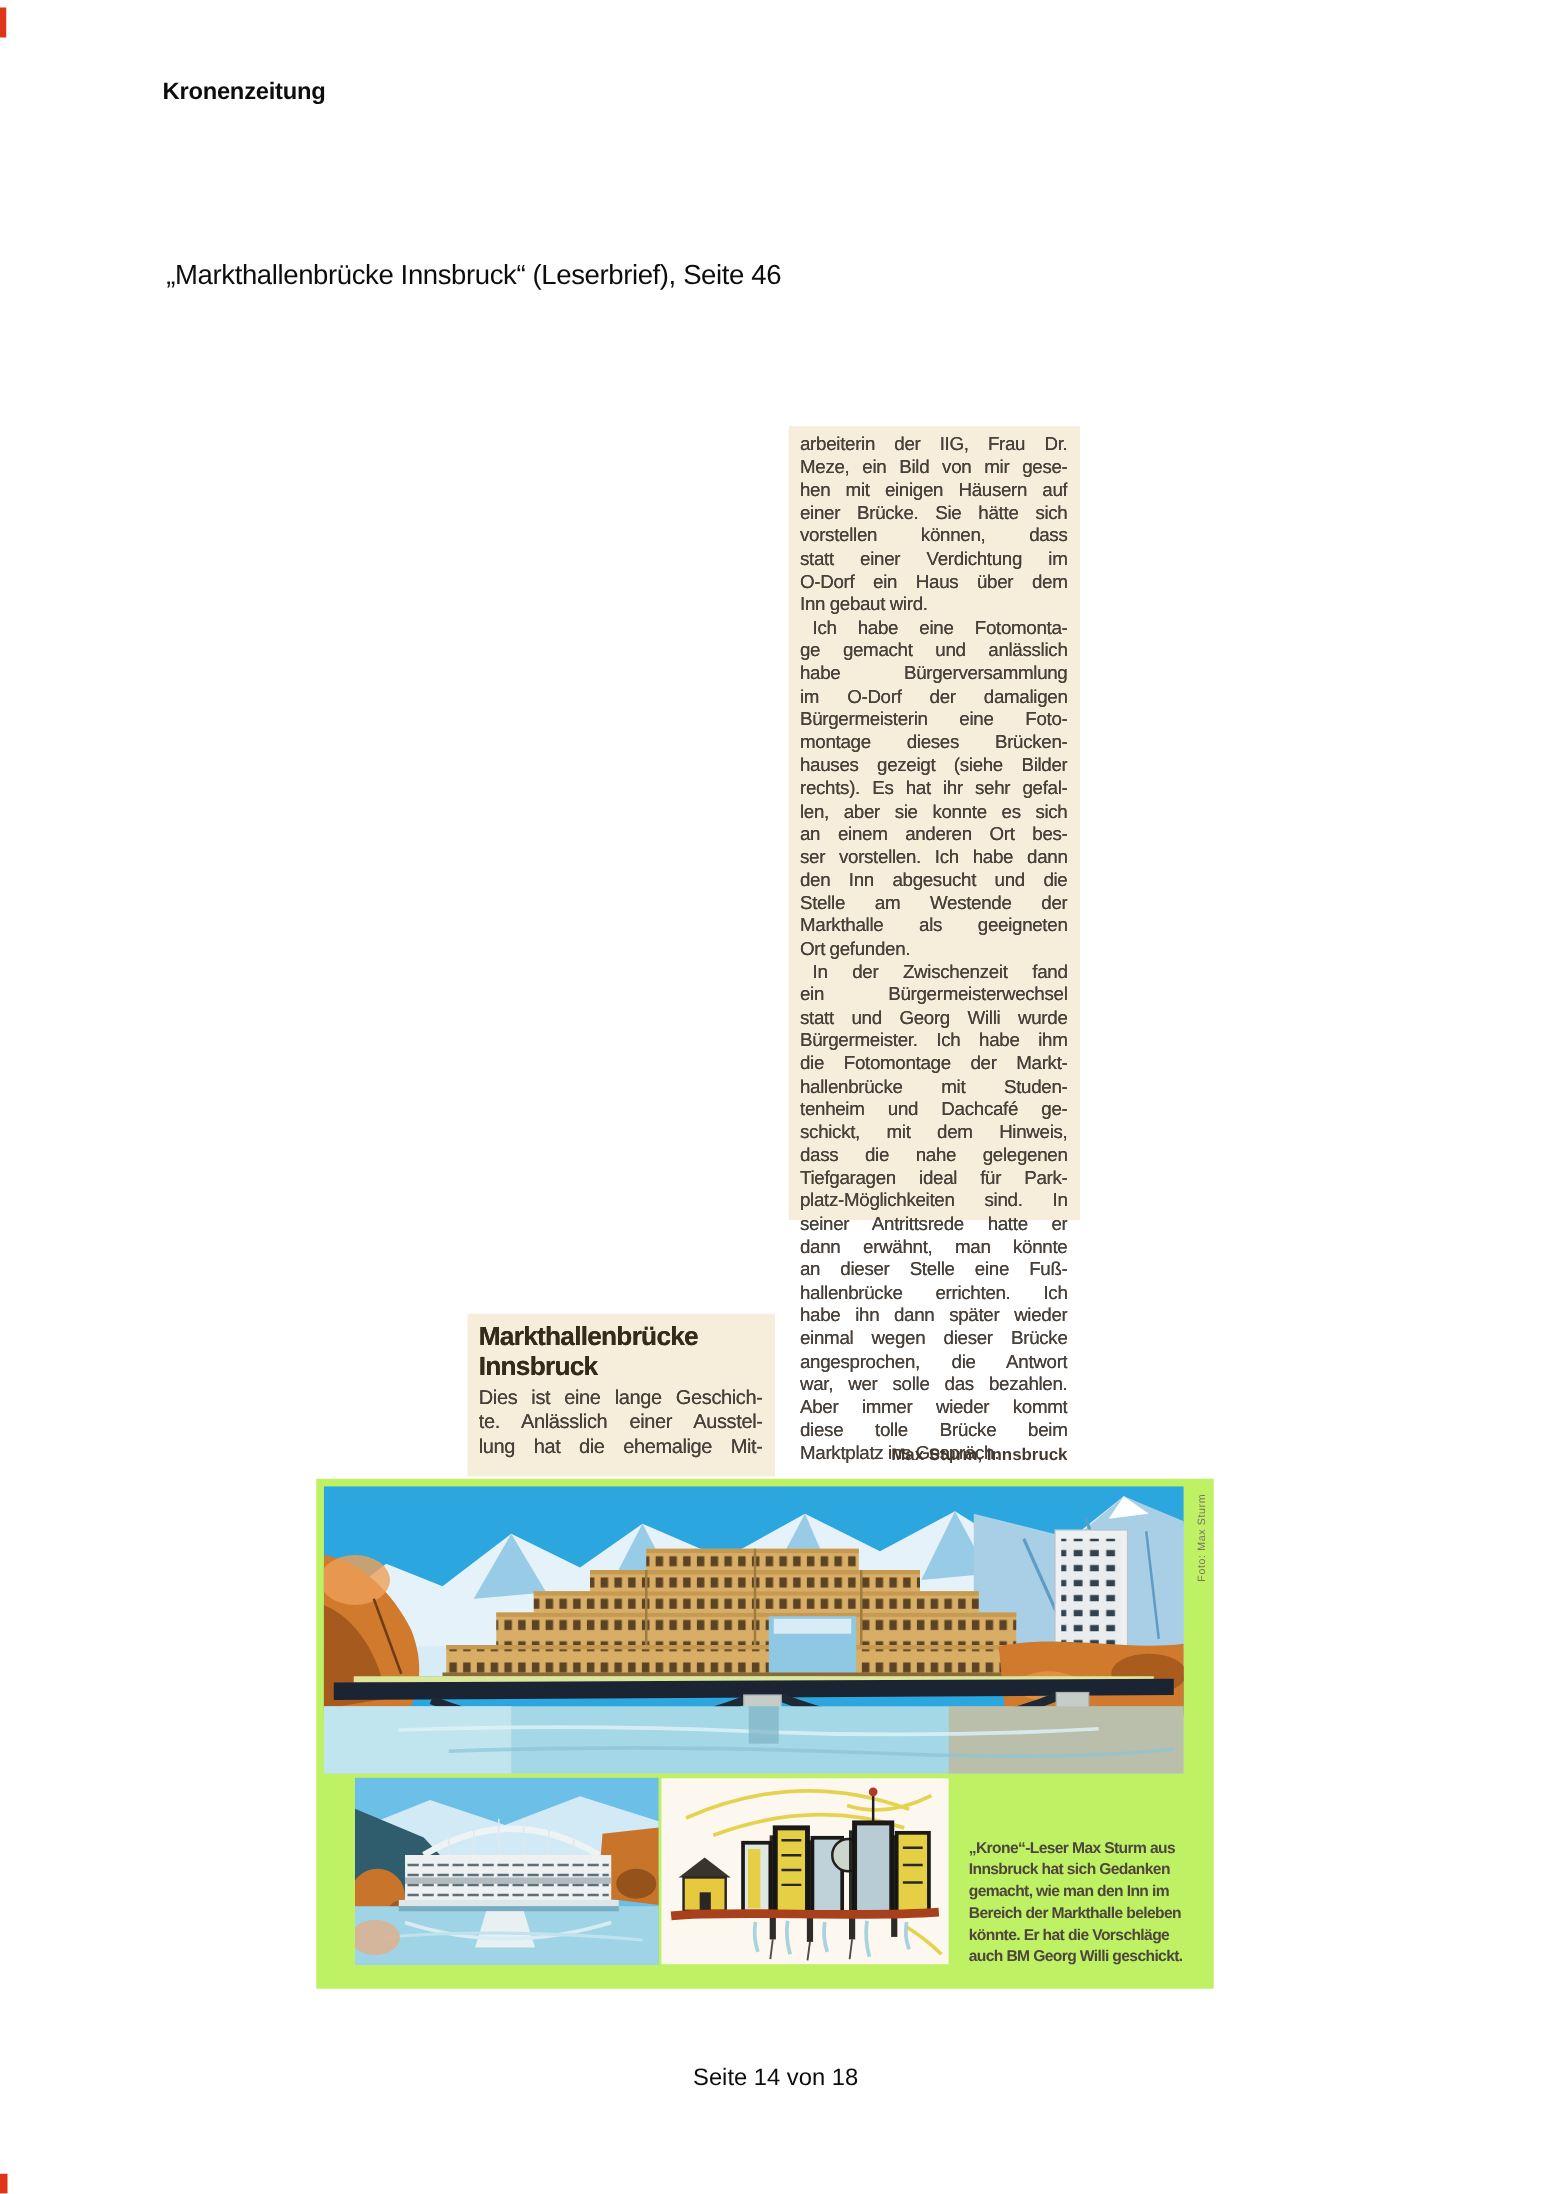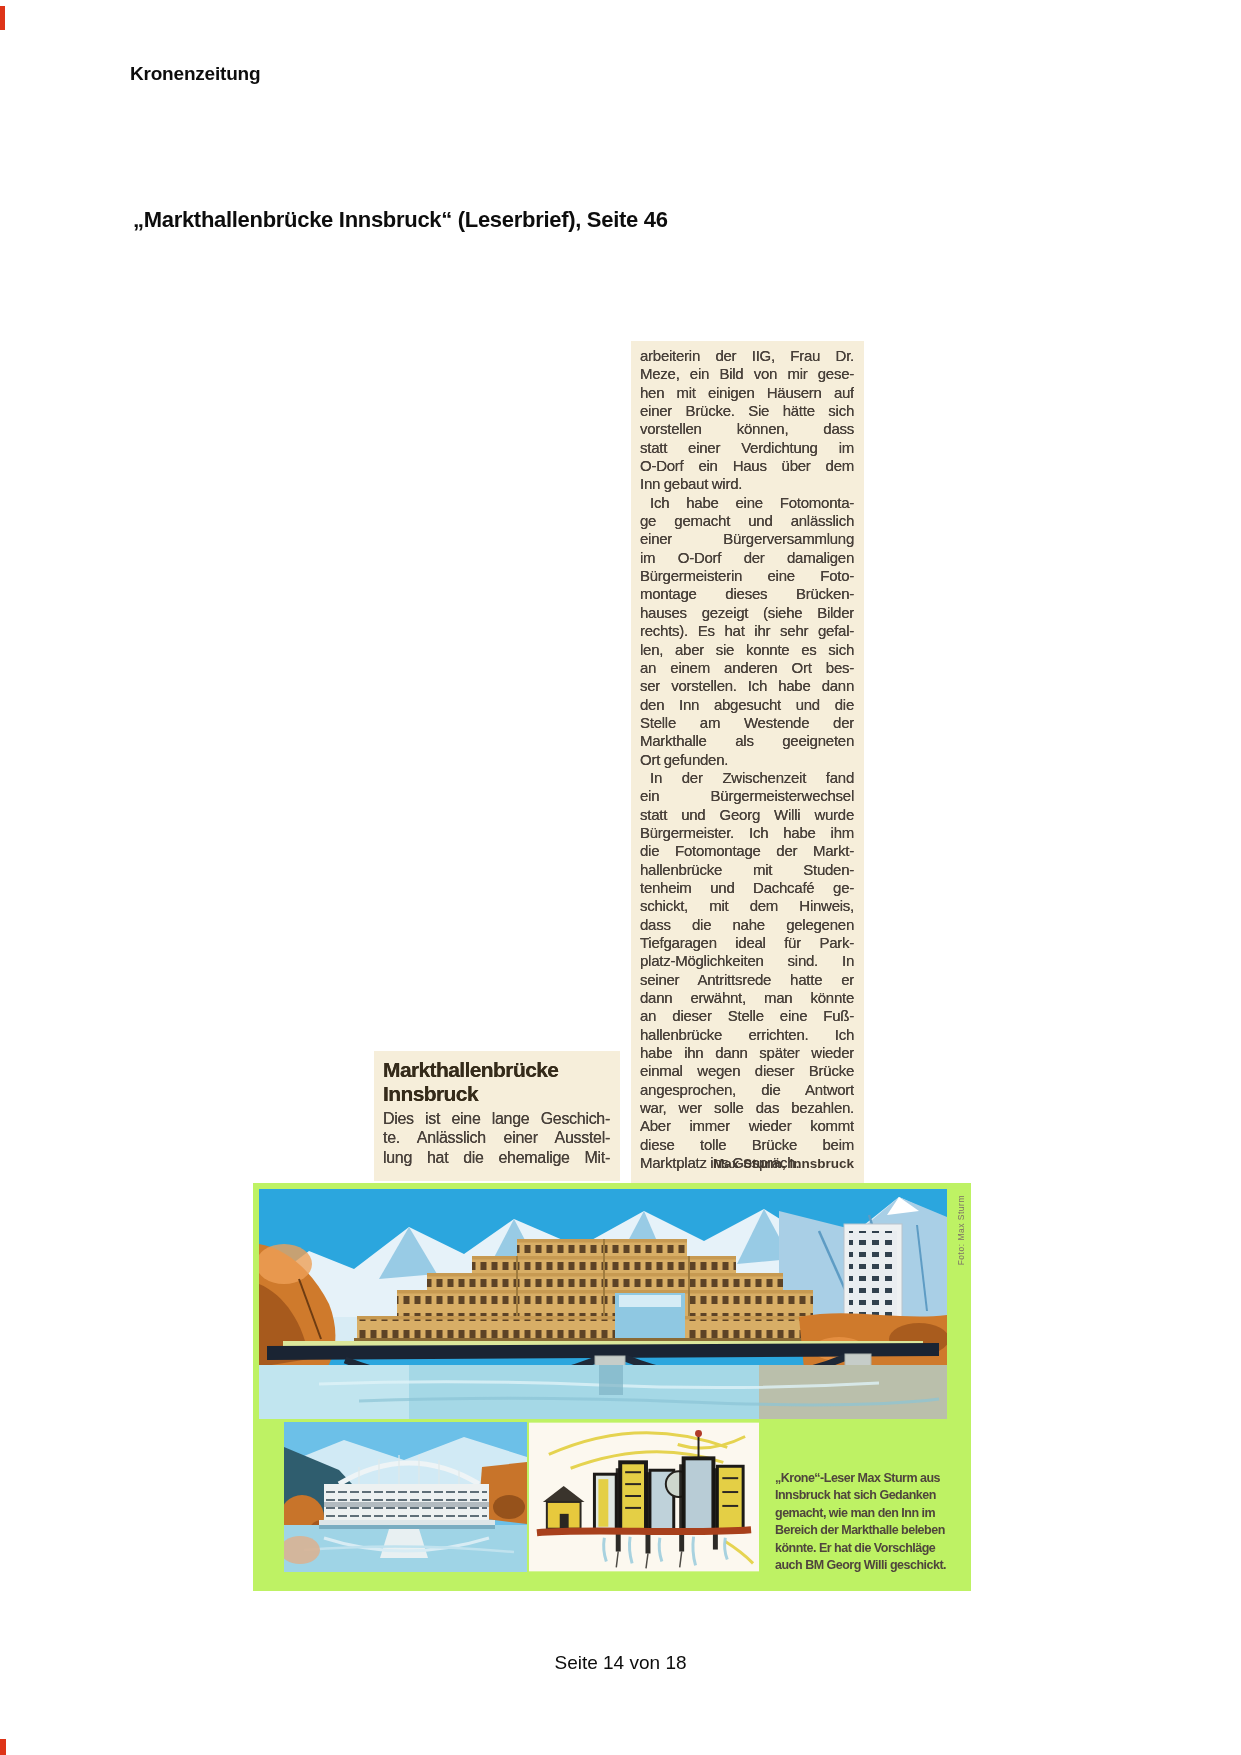--- a/index.html
+++ b/index.html
@@ -10,26 +10,26 @@
   .crop-mark{position:absolute;background:#de3418;}
   .crop-mark.top{left:0;top:6px;width:5px;height:24px;}
   .crop-mark.bottom{left:0;top:1739px;width:6px;height:16px;}
 
   .doc-header{
     position:absolute;left:130px;top:63px;
     font-size:19px;font-weight:bold;color:#0d0d0d;letter-spacing:-0.2px;
   }
   .doc-title{
     position:absolute;left:133px;top:207px;
-    font-size:22px;font-weight:bold;color:#0d0d0d;letter-spacing:-0.3px;
+    font-size:22px;font-weight:normal;color:#0d0d0d;letter-spacing:-0.3px;
   }
 
   
   .article-col{
-    position:absolute;left:631px;top:341px;width:233px;height:847px;
+    position:absolute;left:631px;top:341px;width:233px;height:635px;
     background:#f6eeda;box-sizing:border-box;padding:6px 10px 0 9px;
     color:#48403a;font-size:15px;line-height:18.35px;
     letter-spacing:-0.25px;word-spacing:-0.3px;
     text-shadow:0 0 0.4px #48403a;
   }
   .article-col .line{
     text-align:justify;text-align-last:justify;
     max-height:18.4px;overflow:hidden;
   }
   .article-col .line.end{text-align-last:left;}
@@ -108,21 +108,21 @@
       <div class="line">statt einer Verdichtung im</div>
 
       <div class="line">O-Dorf ein Haus über dem</div>
 
       <div class="line end">Inn gebaut wird.</div>
 
       <div class="line ind">Ich habe eine Fotomonta-</div>
 
       <div class="line">ge gemacht und anlässlich</div>
 
-      <div class="line">einer Bürgerversammlung</div>
+      <div class="line">habe Bürgerversammlung</div>
 
       <div class="line">im O-Dorf der damaligen</div>
 
       <div class="line">Bürgermeisterin eine Foto-</div>
 
       <div class="line">montage dieses Brücken-</div>
 
       <div class="line">hauses gezeigt (siehe Bilder</div>
 
       <div class="line">rechts). Es hat ihr sehr gefal-</div>

